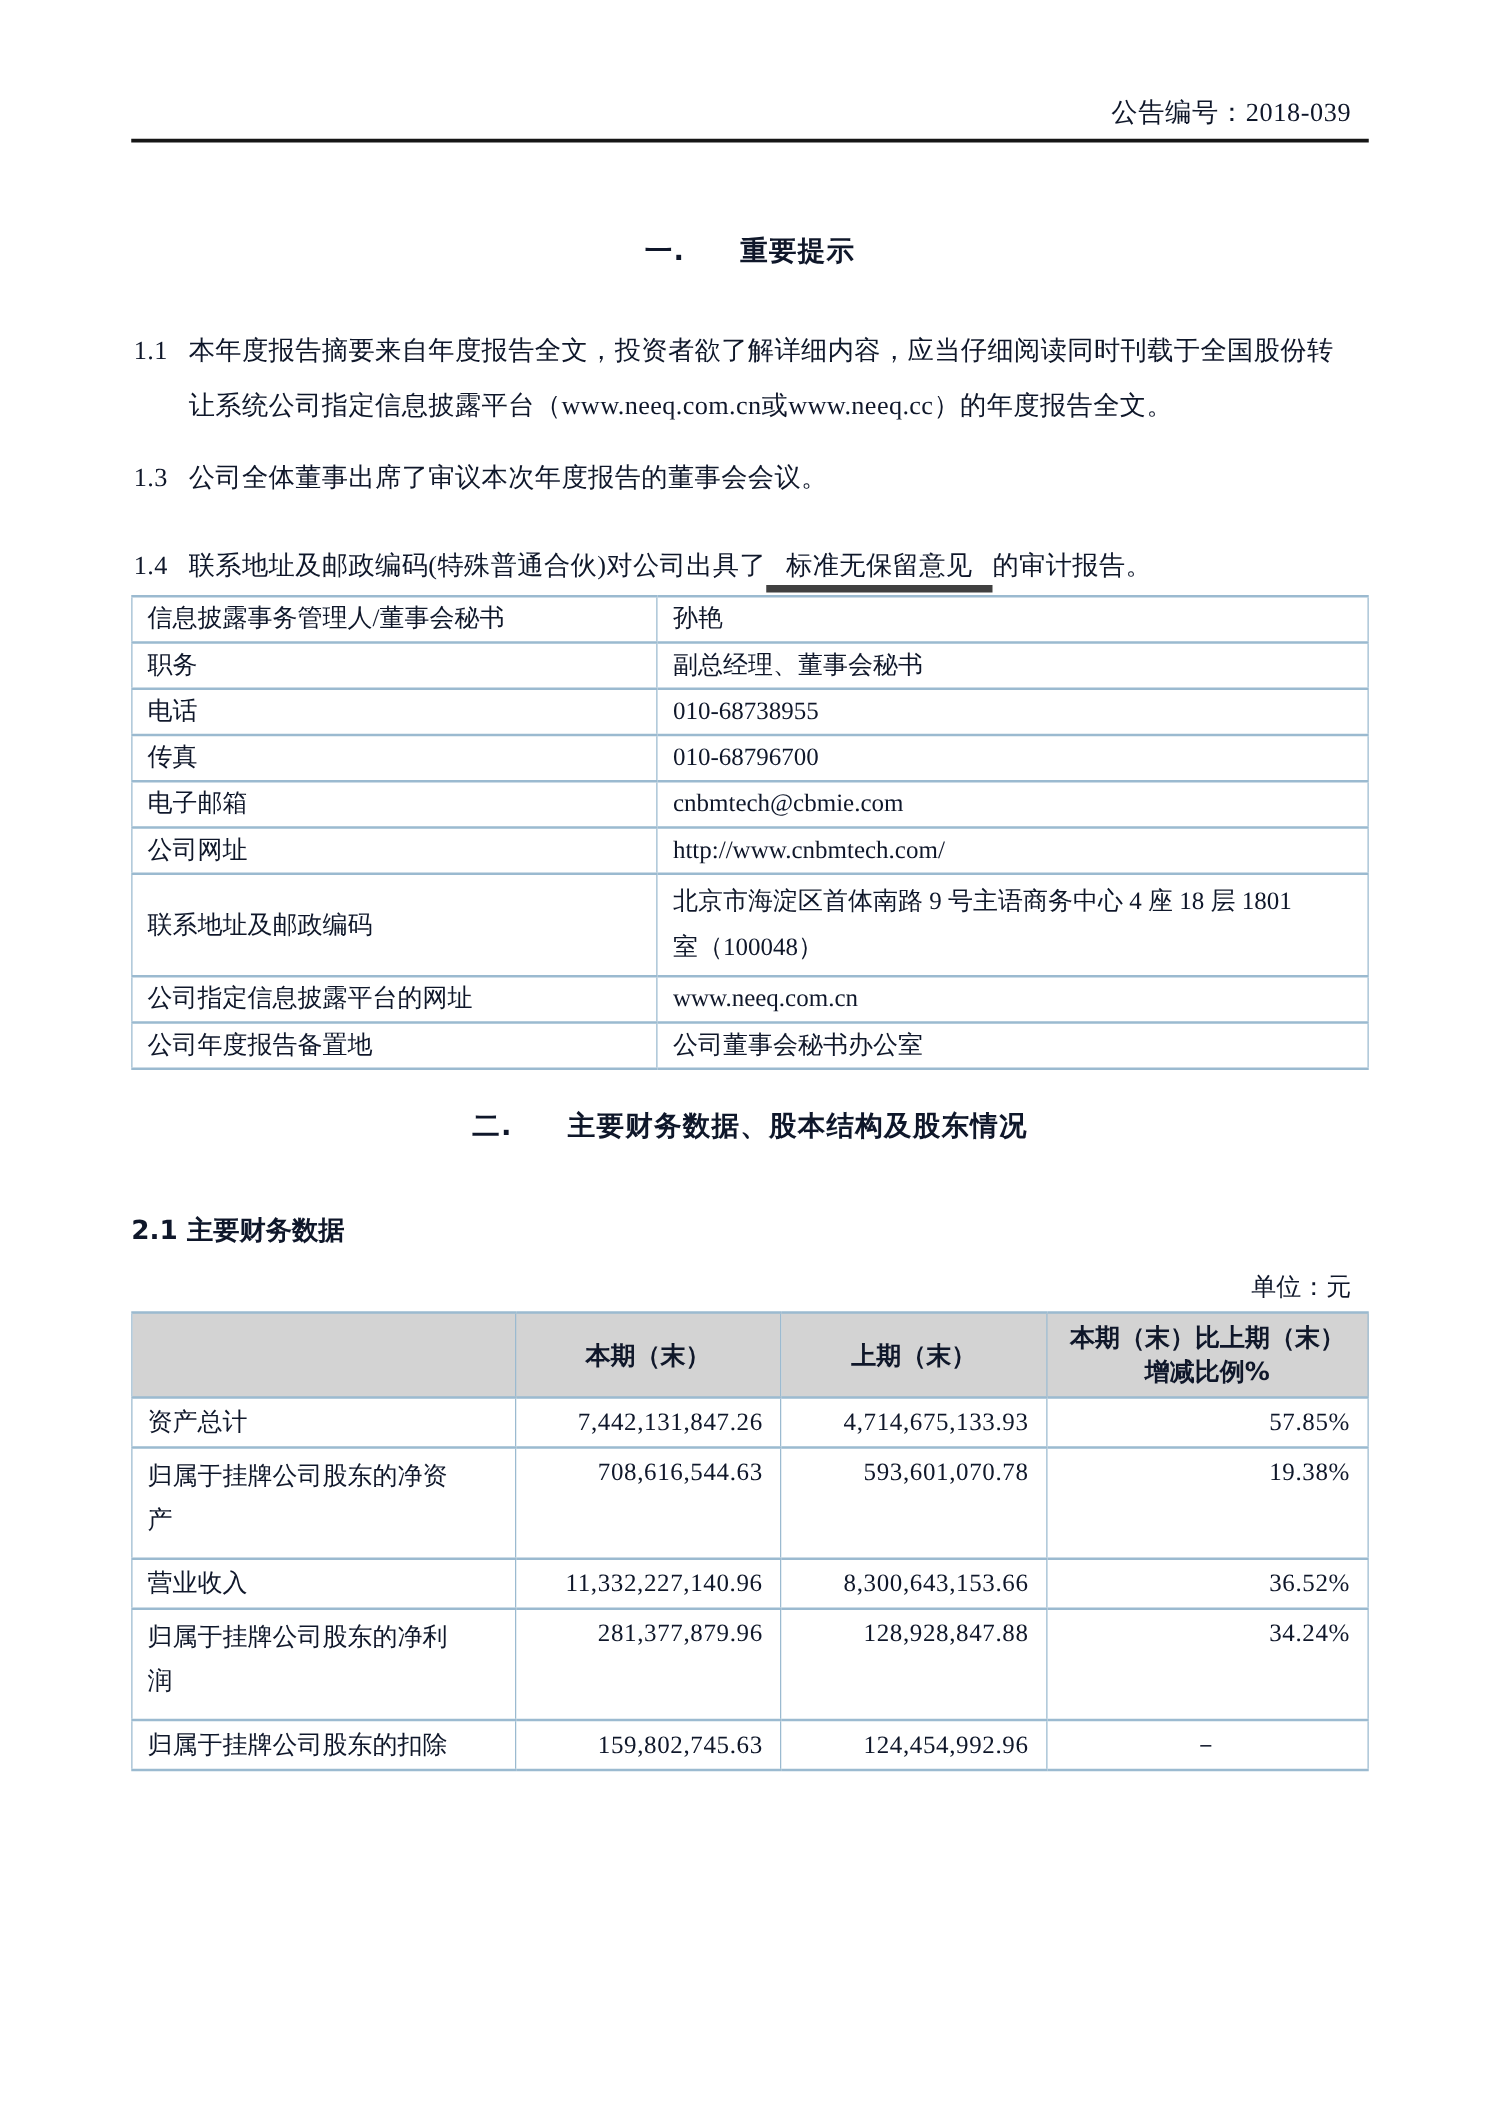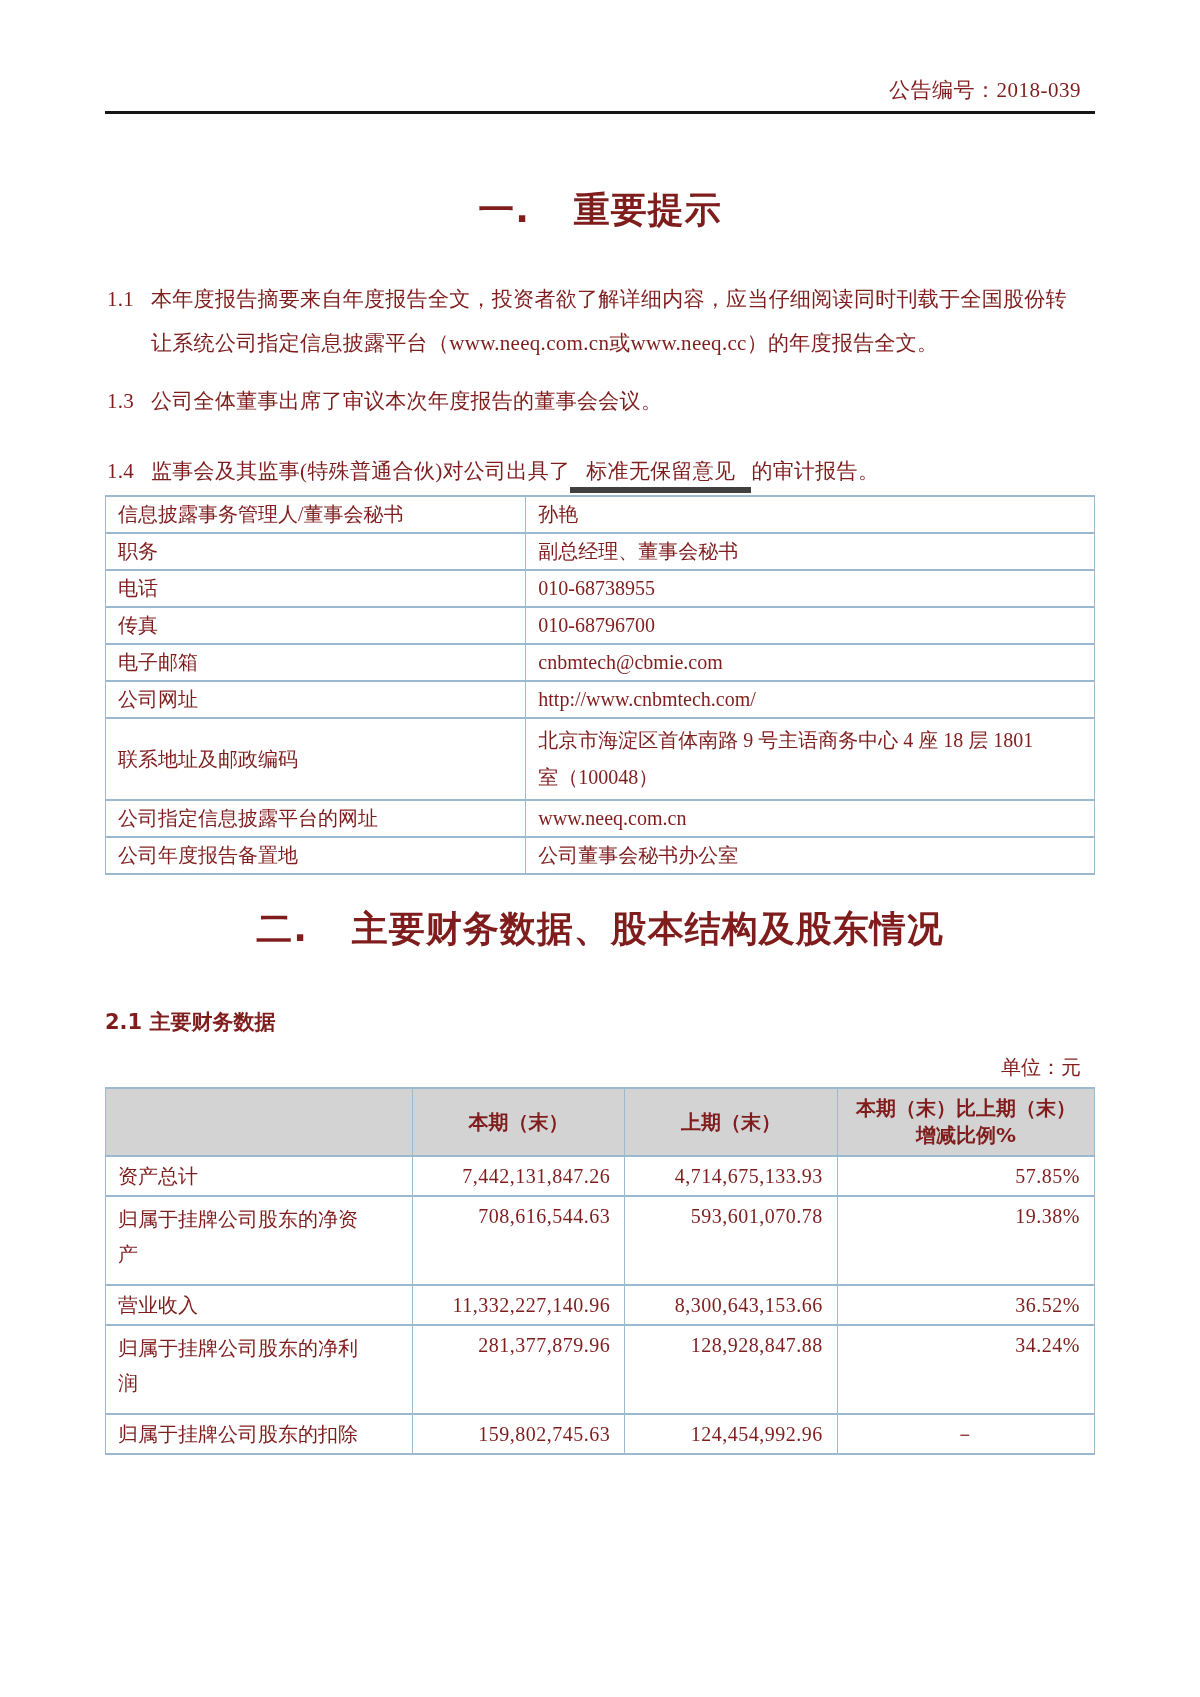--- a/index.html
+++ b/index.html
@@ -3,41 +3,41 @@
 <meta charset="utf-8">
 <style>
   * { box-sizing: border-box; }
   html, body { margin: 0; padding: 0; background: #e8e8e8; }
   .page {
     position: relative;
     width: 1200px;
     height: 1697px;
     margin: 0 auto;
     background: #ffffff;
-    color: #7f1d1d;
+    color: #0f172a;
     overflow: hidden;
     font-family: "Liberation Serif", "DejaVu Serif", serif;
   }
   .content { padding: 0 105px; }
 
   
   .notice {
     padding-top: 76px;
     text-align: right;
     font-size: 21px;
     padding-right: 14px;
     letter-spacing: 0.5px;
   }
   .header-rule { margin-top: 7px; border-bottom: 3px solid #161616; }
 
   
   .sec-title {
     margin: 72px 0 0 0;
     text-align: center;
-    font-size: 36px;
+    font-size: 22px;
     font-weight: bold;
     font-family: "DejaVu Sans", "Liberation Sans", sans-serif;
     letter-spacing: 1px;
   }
   .t-gap { display: inline-block; width: 44px; }
 
   
   .paras { margin-top: 42px; }
   .para {
     position: relative;
@@ -143,21 +143,21 @@
       </div>
 
 
       <div class="para para-13">
         <span class="pnum">1.3</span>
         <div>公司全体董事出席了审议本次年度报告的董事会会议。</div>
       </div>
 
       <div class="para para-14">
         <span class="pnum">1.4</span>
-        <div><span>监事会及其监事(特殊普通合伙)对公司出具了</span><span class="underlined">标准无保留意见</span><span>的审计报告。</span></div>
+        <div><span>联系地址及邮政编码(特殊普通合伙)对公司出具了</span><span class="underlined">标准无保留意见</span><span>的审计报告。</span></div>
       </div>
 
     </div>
 
     <table class="contact-table">
       <tbody>
         <tr>
           <td class="c-label">信息披露事务管理人/董事会秘书</td>
           <td class="c-value">孙艳</td>
         </tr>

